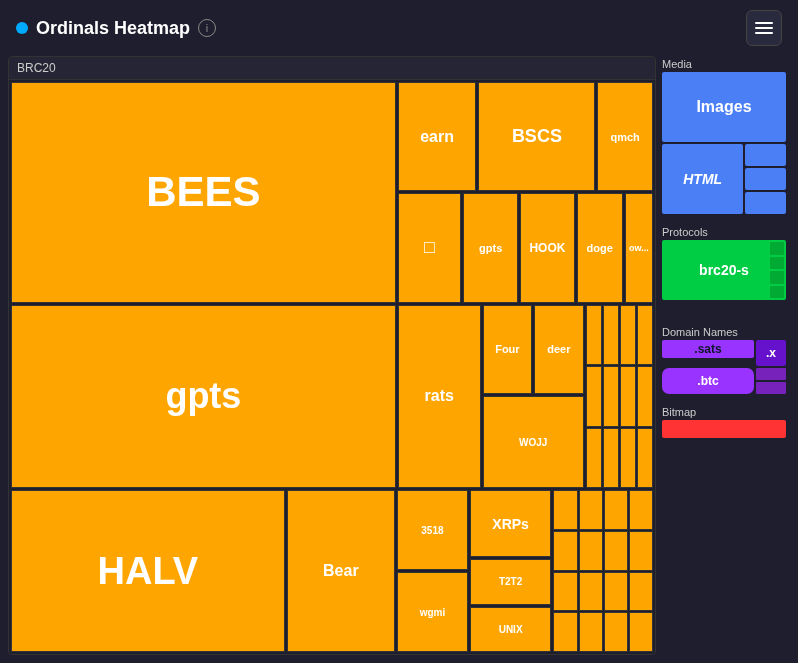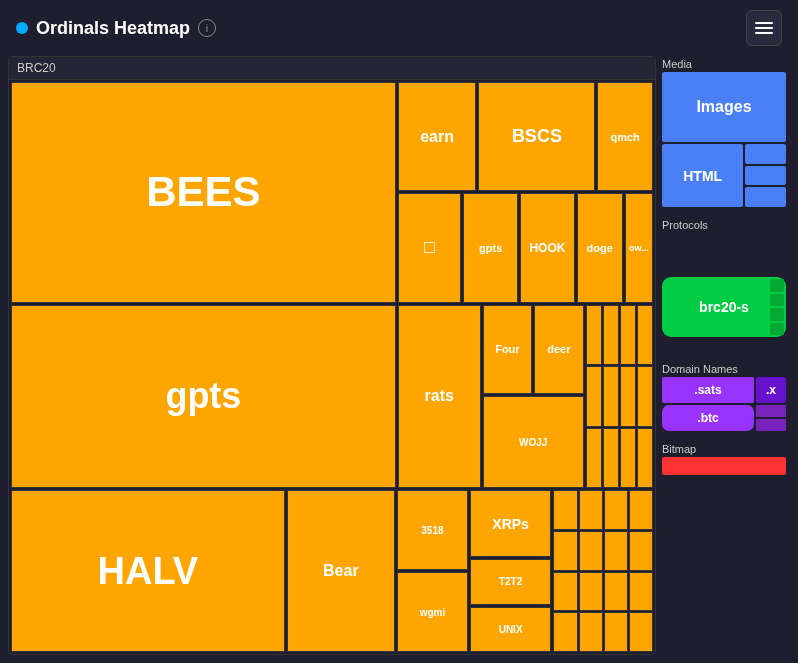--- a/index.html
+++ b/index.html
@@ -268,21 +268,22 @@
       justify-content: center;
       border-radius: 2px;
       font-size: 16px;
       font-weight: 600;
       color: white;
     }
 
     .media-html-row {
       display: flex;
       gap: 2px;
-      height: 63px;
+      height: 70px;
+      font-style: italic;
     }
 
     .media-html {
       background: #4a7ff5;
       flex: 2;
       display: flex;
       align-items: center;
       justify-content: center;
       border-radius: 2px;
       font-size: 14px;
@@ -306,26 +307,25 @@
     .protocols-section {
       margin-top: 2px;
     }
 
     .brc20s-block {
       background: #00cc44;
       height: 60px;
       display: flex;
       align-items: center;
       justify-content: center;
-      border-radius: 9px;
+      border-radius: 2px;
       font-size: 14px;
       font-weight: 600;
       color: white;
       position: relative;
-      margin-top: 44px;
     }
 
     .brc20s-small-col {
       position: absolute;
       right: 2px;
       top: 2px;
       bottom: 2px;
       width: 14px;
       display: flex;
       flex-direction: column;
@@ -349,28 +349,28 @@
     }
 
     .domain-row {
       display: flex;
       gap: 2px;
     }
 
     .domain-sats {
       background: #9933ff;
       flex: 1;
-      height: 26px;
+      height: 18px;
       display: flex;
       align-items: center;
       justify-content: center;
       border-radius: 2px;
       font-size: 12px;
       font-weight: 600;
-      color: #ffffff;
+      color: #0f172a;
     }
 
     .domain-x {
       background: #6611cc;
       width: 30px;
       height: 26px;
       display: flex;
       align-items: center;
       justify-content: center;
       border-radius: 2px;

